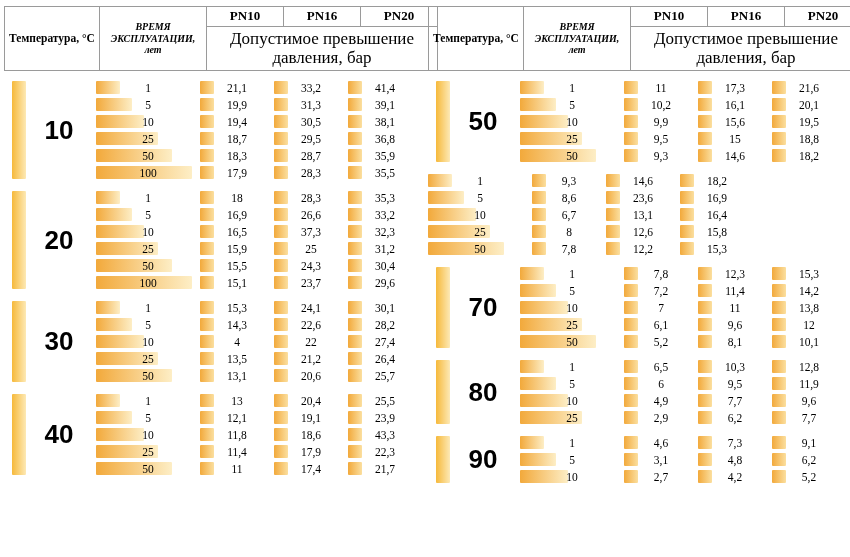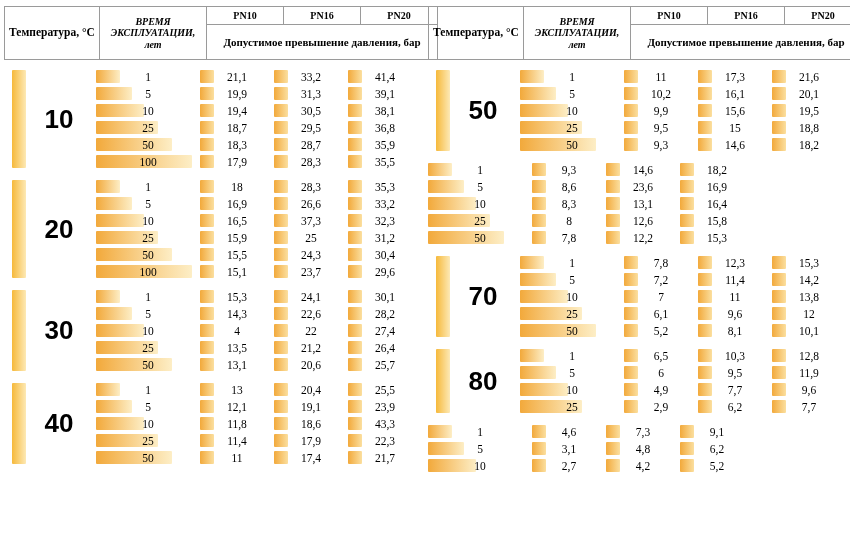--- a/index.html
+++ b/index.html
@@ -26,22 +26,22 @@
     text-align:center;
     vertical-align:middle;
     font-weight:bold;
     font-size:11px;
     line-height:1.15;
     padding:2px 1px;
     color:#000;
   }
   .hdr .c-temp{width:92px;height:48px;font-size:11.5px;font-family:Liberation Serif, serif;}
   .hdr .c-time{width:104px;font-size:10px;font-style:italic;}
-  .hdr .c-pn{width:74px;font-size:10px;margin-left:32px;}
-  .hdr .c-sub{font-size:11px;font-weight:bold;height:30px;}
+  .hdr .c-pn{width:74px;font-size:13px;margin-left:32px;}
+  .hdr .c-sub{font-size:17px;font-weight:normal;height:30px;}
 
   
   .group{
     position:relative;
     display:flex;
     align-items:stretch;
     margin-top:8px;
   }
   .group .temp-cell{
     width:92px;
@@ -698,21 +698,21 @@
                 <div class="val-txt">16,9</div>
               </div>
             </div>
             <div class="row">
               <div class="cell-years">
                 <div class="yr-bar" style="width: 48px;"></div>
                 <div class="yr-txt">10</div>
               </div>
               <div class="cell-val">
                 <div class="val-bar"></div>
-                <div class="val-txt">8,3</div>
+                <div class="val-txt">6,7</div>
               </div>
               <div class="cell-val">
                 <div class="val-bar"></div>
                 <div class="val-txt">13,1</div>
               </div>
               <div class="cell-val">
                 <div class="val-bar"></div>
                 <div class="val-txt">16,4</div>
               </div>
             </div>
@@ -926,20 +926,24 @@
                 <div class="val-txt">6,2</div>
               </div>
               <div class="cell-val">
                 <div class="val-bar"></div>
                 <div class="val-txt">7,7</div>
               </div>
             </div>
           </div>
         </div>
         <div class="group">
+          <div class="temp-cell">
+            <div class="temp-bar"></div>
+            <div class="temp-val">90</div>
+          </div>
           <div class="rows">
             <div class="row">
               <div class="cell-years">
                 <div class="yr-bar" style="width: 24px;"></div>
                 <div class="yr-txt">1</div>
               </div>
               <div class="cell-val">
                 <div class="val-bar"></div>
                 <div class="val-txt">4,6</div>
               </div>

